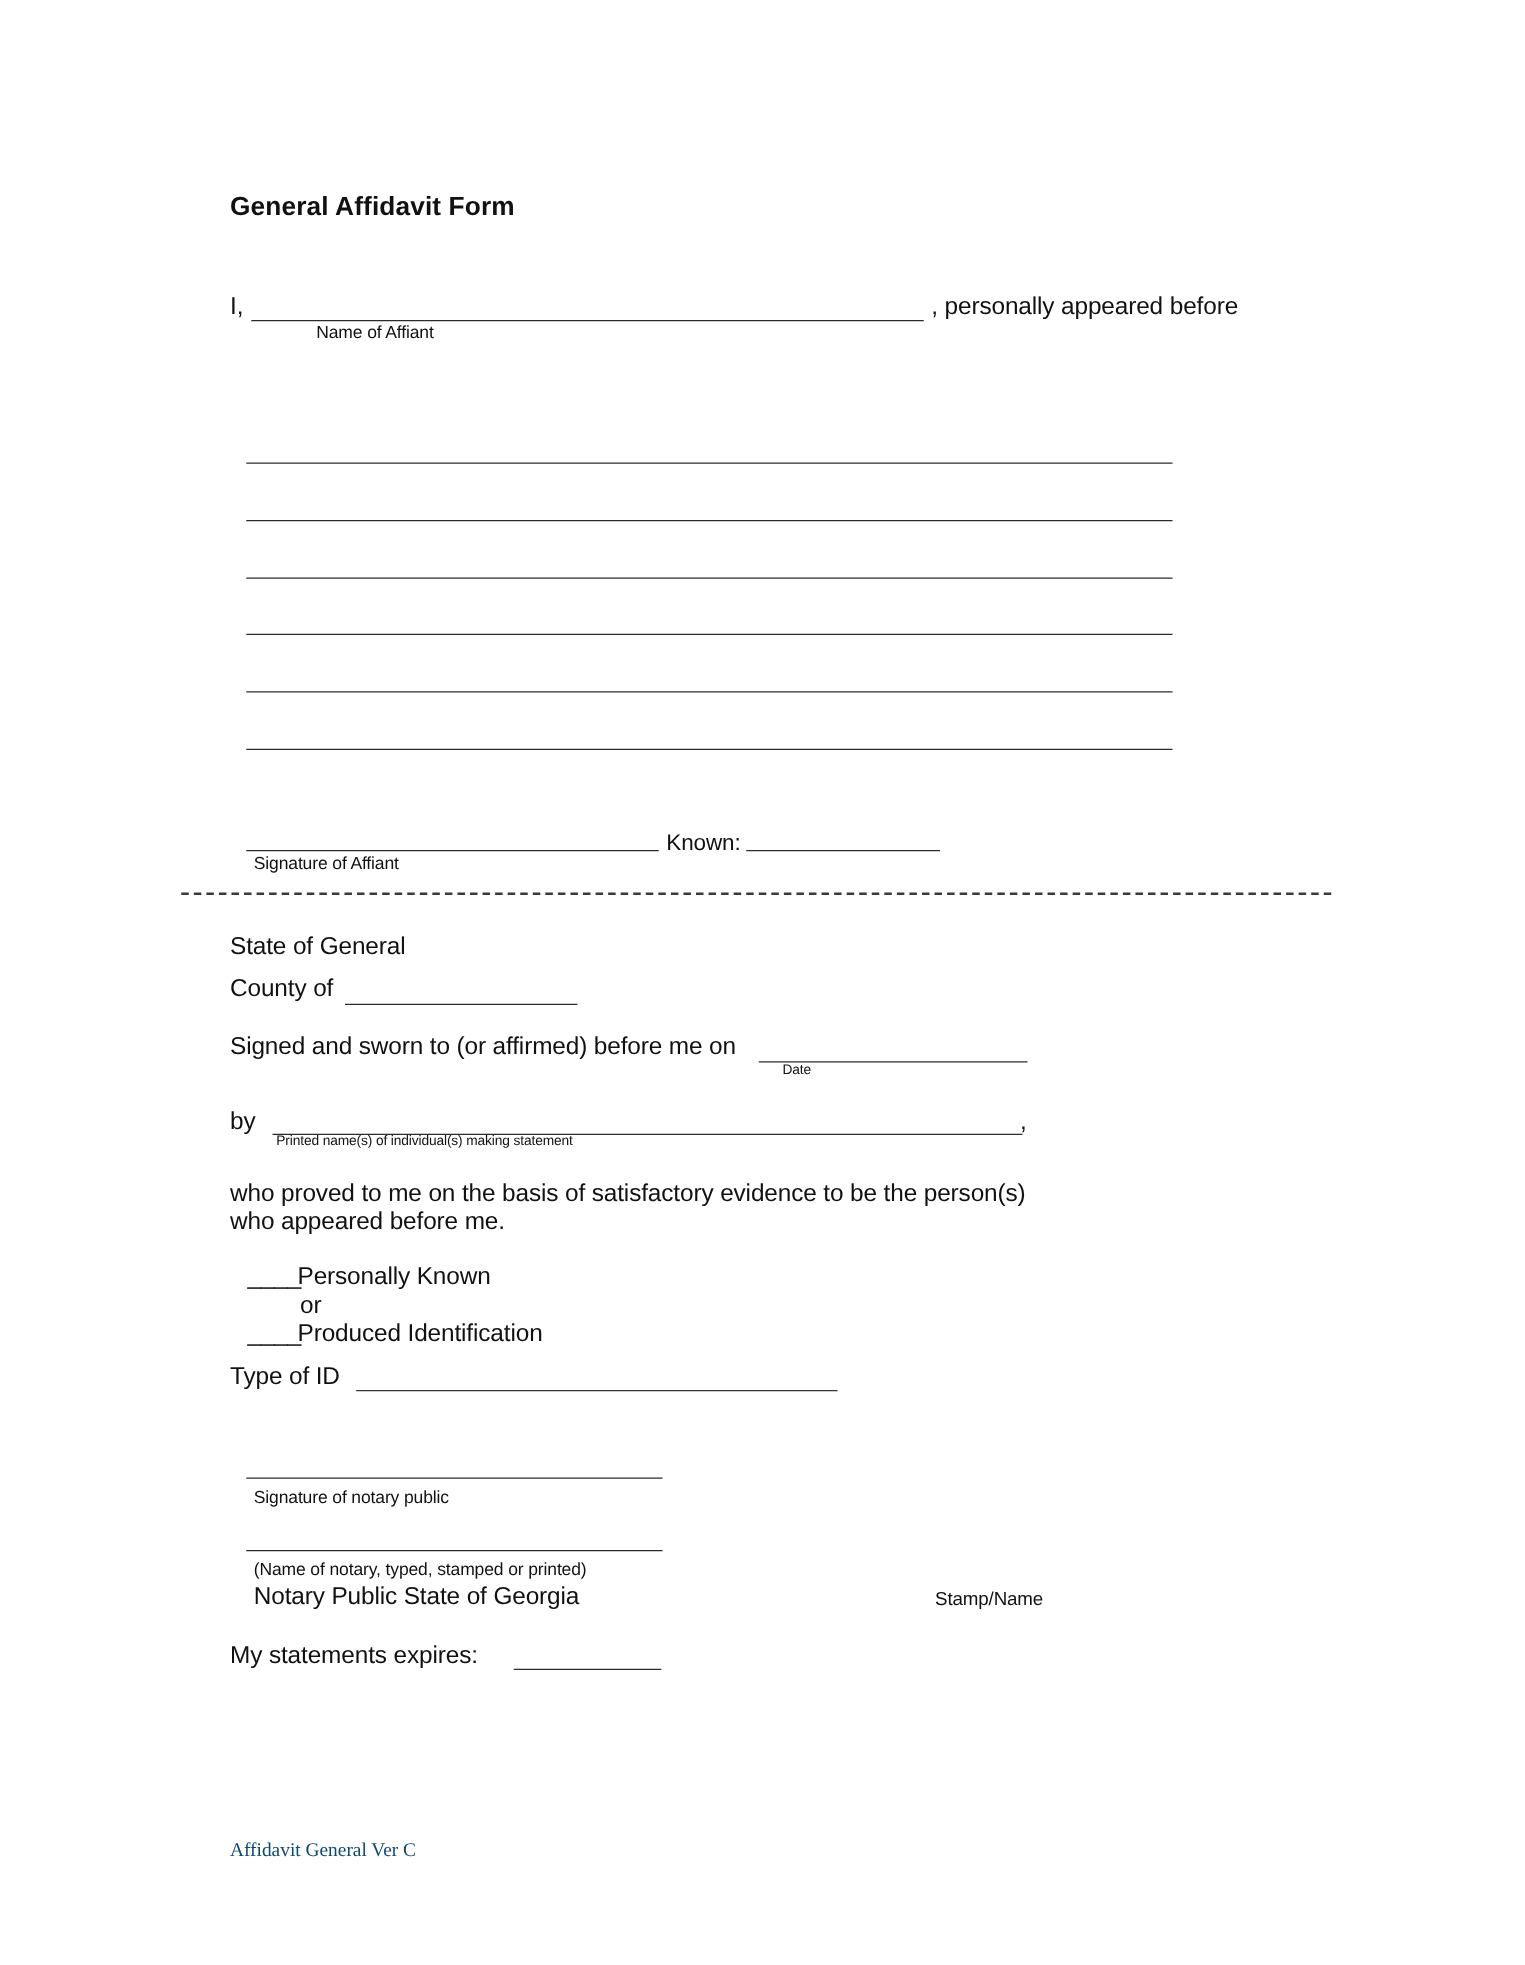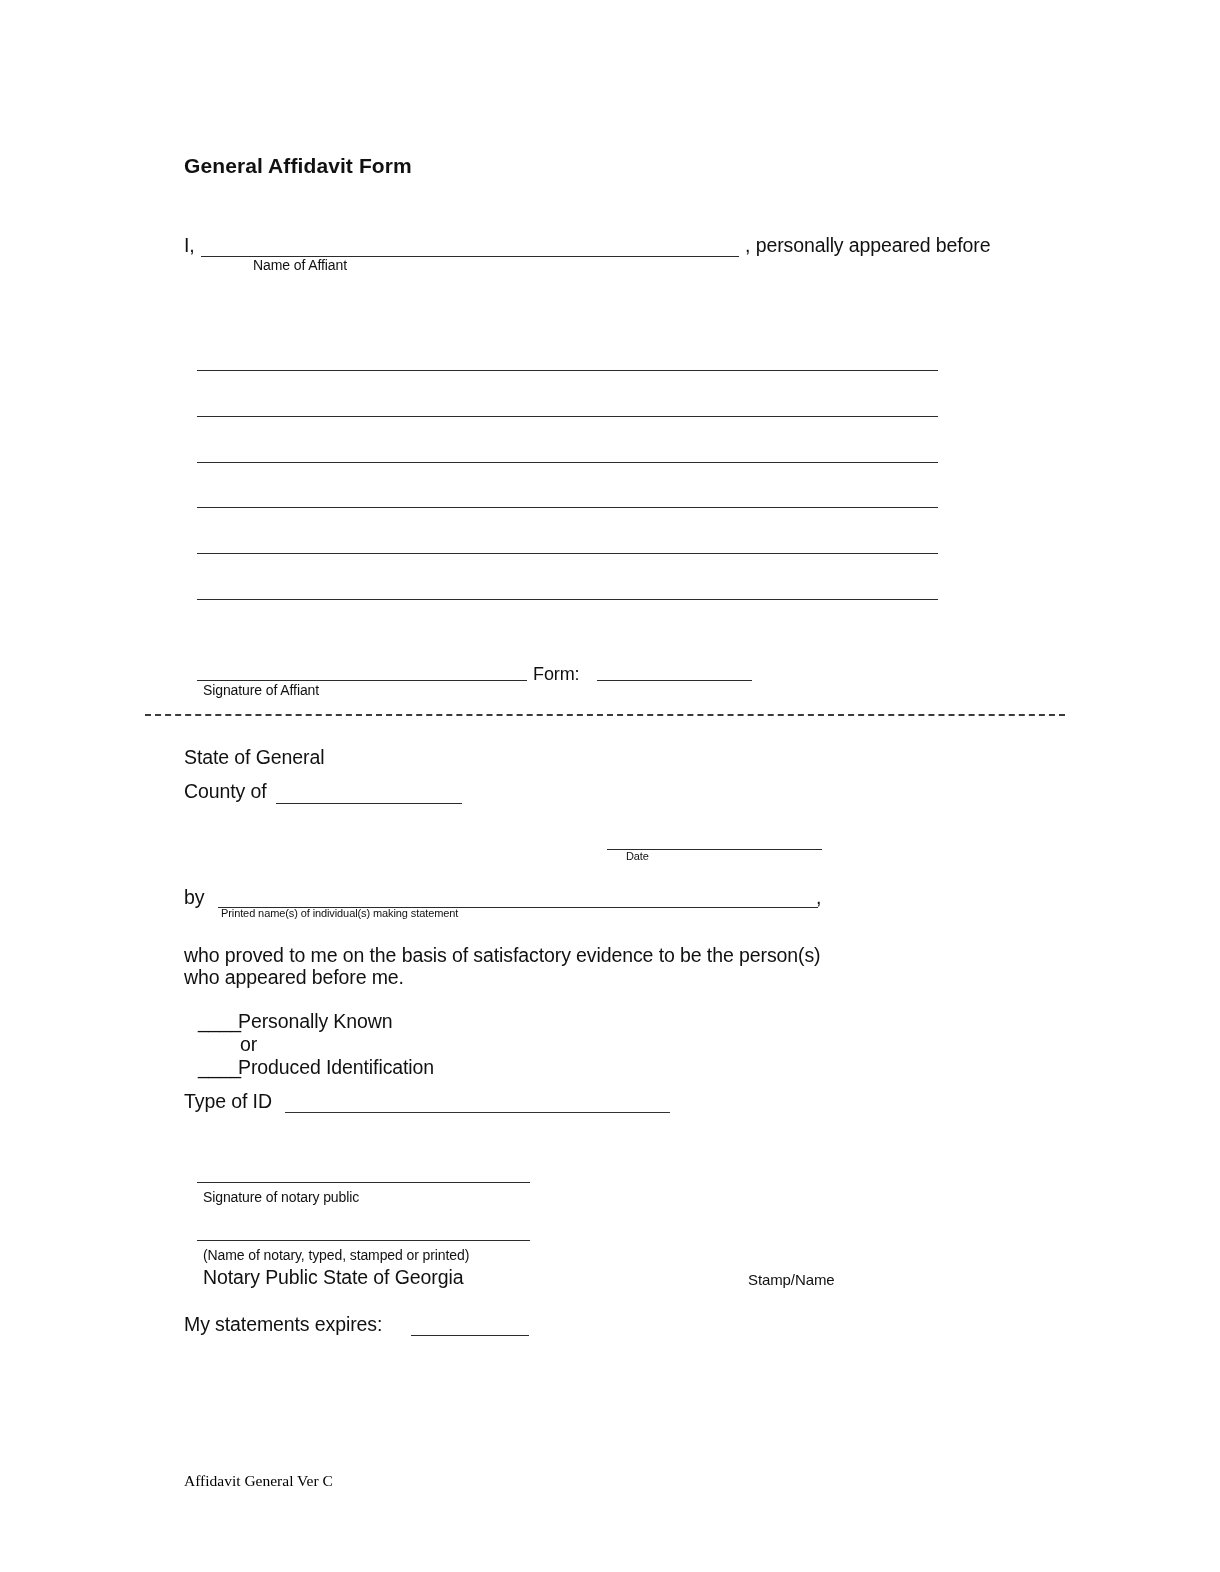--- a/index.html
+++ b/index.html
@@ -72,21 +72,21 @@
     height: 0;
     border-top: 2px dashed #3a3a3a;
   }
 
   
   .footer-text {
     left: 184px;
     top: 1468px;
     font-size: 15.5px;
     font-family: "Liberation Serif", serif;
-    color: #000000;
+    color: #0c4a6e;
   }
 </style>
 </head>
 <body>
 
 <div class="page">
 
   <div class="abs doc-title">General Affidavit Form</div>
 
   <div class="abs body-text" style="left:184px; top:230px;">I,</div>
@@ -102,32 +102,33 @@
   <div class="rule" style="left:197px; top:412px;  width:741px;"></div>
   <div class="rule" style="left:197px; top:458px;  width:741px;"></div>
   <div class="rule" style="left:197px; top:503px;  width:741px;"></div>
   <div class="rule" style="left:197px; top:549px;  width:741px;"></div>
   <div class="rule" style="left:197px; top:595px;  width:741px;"></div>
 
   <div class="rule" style="left:197px; top:676px; width:330px;"></div>
 
   <div class="abs small-label" style="left:203px; top:678px;">Signature of Affiant</div>
 
-  <div class="abs body-text" style="left:533px; top:660px; font-size:18px;">Form:</div>
+  <div class="abs body-text" style="left:533px; top:660px; font-size:18px;">Known:</div>
 
   <div class="rule" style="left:597px; top:676px; width:155px;"></div>
 
   <div class="dashed-sep"></div>
 
   <div class="abs body-text" style="left:184px; top:742px;">State of General</div>
 
   <div class="abs body-text" style="left:184px; top:776px;">County of</div>
 
   <div class="rule" style="left:276px; top:799px; width:186px;"></div>
 
+  <div class="abs body-text" style="left:184px; top:822px;">Signed and sworn to (or affirmed) before me on</div>
 
   <div class="rule" style="left:607px; top:845px; width:215px;"></div>
 
   <div class="abs tiny-label" style="left:626px; top:846px;">Date</div>
 
   <div class="abs body-text" style="left:184px; top:882px;">by</div>
 
   <div class="rule" style="left:218px; top:903px; width:600px;"></div>
 
   <div class="abs body-text" style="left:816px; top:882px;">,</div>

